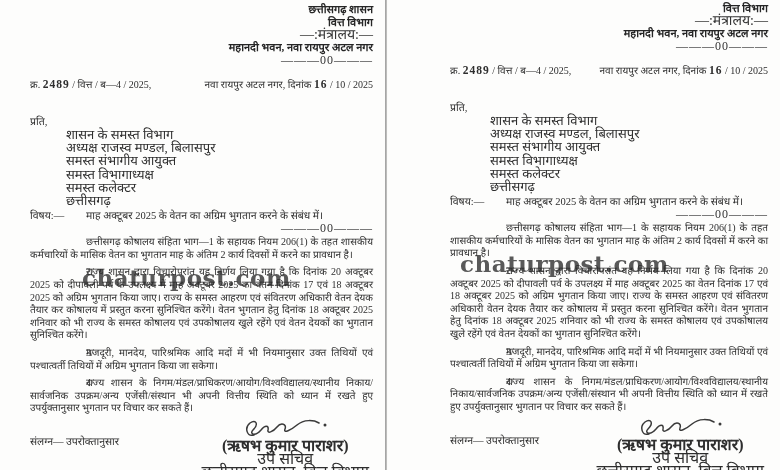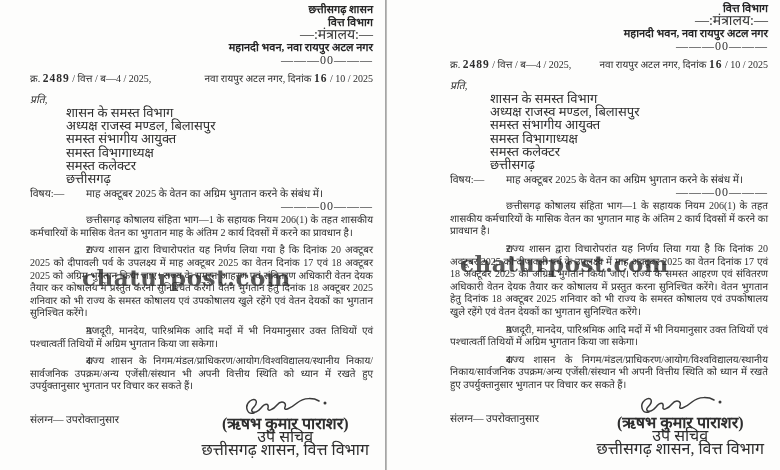--- a/index.html
+++ b/index.html
@@ -11,25 +11,25 @@
   .page-left  { left:0;   width:385px; padding:3px 12px 0 30px; }
   .page-right { left:388px; width:392px; padding:2px 12px 0 62px; }
   .page-divider { position:absolute; left:385px; top:0; width:2px; height:470px;
     background:linear-gradient(to right,#9a9a9a,#c8c8c6); }
 
   .center { text-align:right; }
   .hdr   { font-size:11px; font-weight:bold; line-height:13px; color:#262626; }
   .hdr-sub { font-size:14px; line-height:12px; color:#333; }
   .oo { font-size:12px; line-height:13px; letter-spacing:1px; color:#333; }
 
-  .ref-row { display:flex; justify-content:space-between; margin-top:5px;
+  .ref-row { display:flex; justify-content:space-between; margin-top:11px;
     font-size:10px; line-height:13px; }
   .hand { font-weight:bold; font-size:11.5px; letter-spacing:1px; }
 
-  .prati { margin-top:8px; font-size:10.5px; line-height:13px;font-style:italic; }
+  .prati { margin-top:24px; font-size:10.5px; line-height:13px; }
   .recipients { margin-left:36px; font-size:13px; line-height:13.2px; }
   .page-right .recipients { margin-left:40px; }
 
   .subject-row { display:flex; margin-top:2px; font-size:10.5px; line-height:13px; }
   .subject-label { width:56px; flex:0 0 56px; }
 
   .para { position:relative; font-size:10px; line-height:12.6px; text-align:justify;
     margin-top:5px; }
   .para.first { margin-top:1px; }
   .indent { text-indent:56px; }

